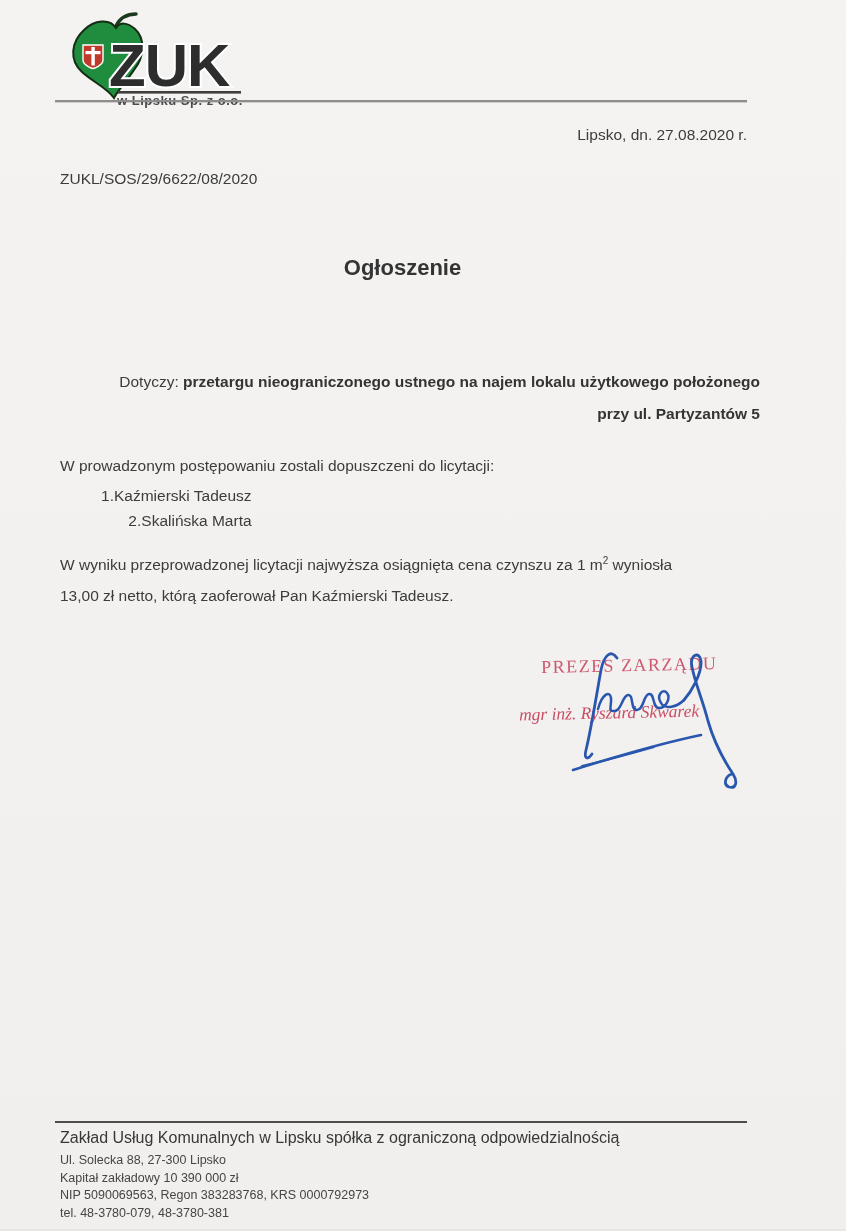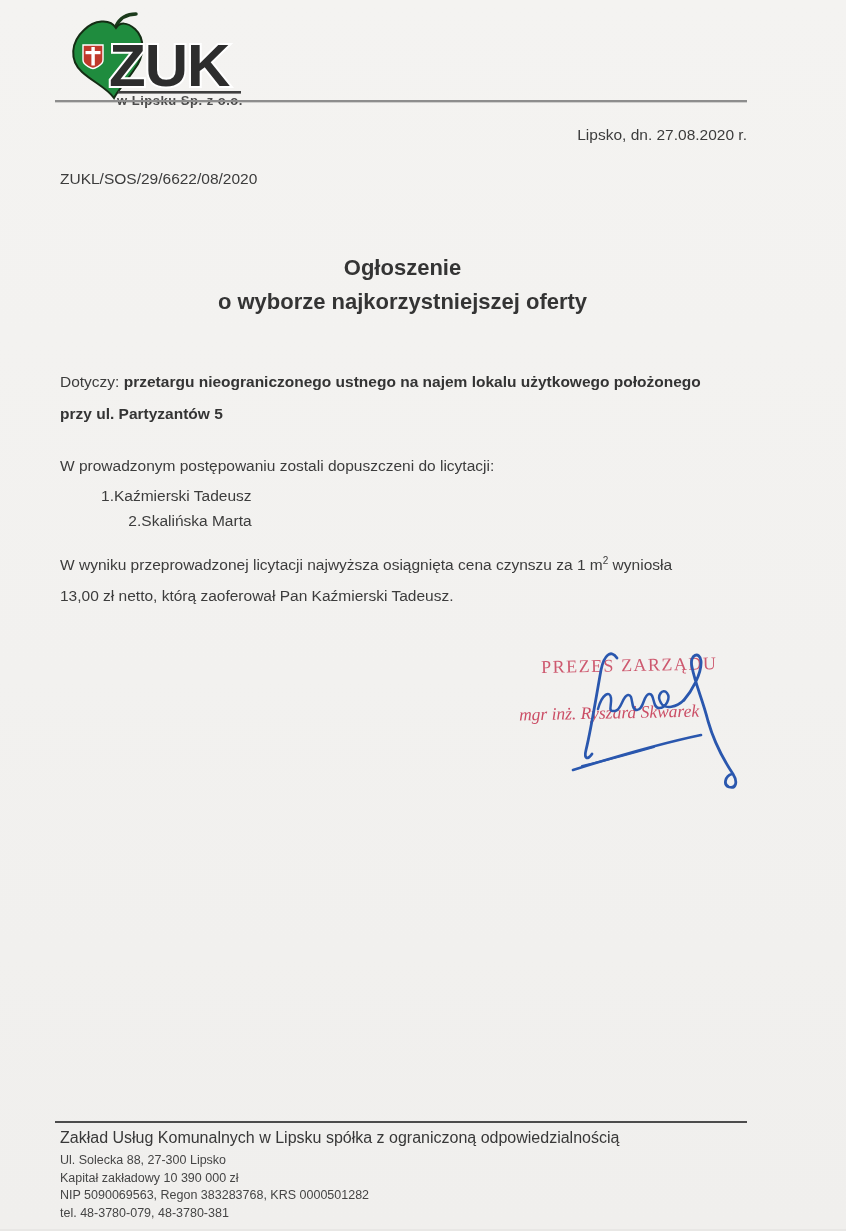--- a/index.html
+++ b/index.html
@@ -14,21 +14,21 @@
   }
   
   .logo{position:absolute;left:58px;top:12px;width:200px;height:98px;}
   .header-rule{position:absolute;left:55px;top:100px;width:692px;height:2px;background:#8d8d8d;box-shadow:0 1px 0 rgba(0,0,0,.15);}
   .date-line{position:absolute;left:55px;top:126px;width:692px;text-align:right;font-size:15.5px;color:#3c3c3c;}
   .ref-line{position:absolute;left:60px;top:170px;font-size:15.5px;color:#3c3c3c;}
   
   .doc-title{position:absolute;left:55px;top:251px;width:695px;text-align:center;
     font-size:22px;font-weight:700;line-height:34px;color:#343434;}
   
-  .subject{position:absolute;left:60px;top:366px;width:700px;font-size:15.5px;line-height:32px;color:#3c3c3c;}
+  .subject{position:absolute;left:60px;top:366px;width:700px;font-size:15.5px;line-height:32px;color:#3c3c3c;text-align:right;}
   .subject b{color:#343434;}
   .intro{position:absolute;left:60px;top:457px;font-size:15.5px;color:#3c3c3c;}
   .bidders{position:absolute;left:92px;top:483px;font-size:15.5px;color:#3c3c3c;text-align:right;}
   .bidder-row{height:25px;line-height:25px;}
   .bidder-num{display:inline-block;min-width:22px;}
   .result{position:absolute;left:60px;top:545px;width:700px;font-size:15.5px;line-height:31px;color:#3c3c3c;}
   .result sup{font-size:10px;}
   
   .stamp-title{position:absolute;left:541px;top:655px;width:185px;
     font-family:"Liberation Serif","DejaVu Serif",serif;font-size:18px;letter-spacing:1.5px;
@@ -75,21 +75,20 @@
     </svg>
   </div>
 
   <div class="header-rule"></div>
 
   <div class="date-line">Lipsko, dn. 27.08.2020 r.</div>
   <div class="ref-line">ZUKL/SOS/29/6622/08/2020</div>
 
   <div class="doc-title">
     <div>Ogłoszenie</div>
-    <div>o wyborze najkorzystniejszej oferty</div>
   </div>
 
   <div class="subject">
     <span>Dotyczy: </span><b>przetargu nieograniczonego ustnego na najem lokalu użytkowego położonego</b><br>
     <b>przy ul. Partyzantów 5</b>
   </div>
 
   <div class="intro">W prowadzonym postępowaniu zostali dopuszczeni do licytacji:</div>
   <div class="bidders">
     <div class="bidder-row">
@@ -120,17 +119,17 @@
       <path stroke-width="2.6" d="M 20 122 C 55 111, 105 96, 148 87"></path>
       <path stroke-width="2" d="M 29 118 C 55 112, 80 105, 101 99"></path>
     </g>
   </svg>
 
   <div class="footer-rule"></div>
   <div class="footer-company">Zakład Usług Komunalnych w Lipsku spółka z ograniczoną odpowiedzialnością</div>
   <div class="footer-details">
     <div>Ul. Solecka 88, 27-300 Lipsko</div>
     <div>Kapitał zakładowy 10 390 000 zł</div>
-    <div>NIP 5090069563, Regon 383283768, KRS 0000501282</div>
+    <div>NIP 5090069563, Regon 383283768, KRS 0000792973</div>
     <div>tel. 48-3780-079, 48-3780-381</div>
   </div>
 
 </div>
 
 </body></html>

